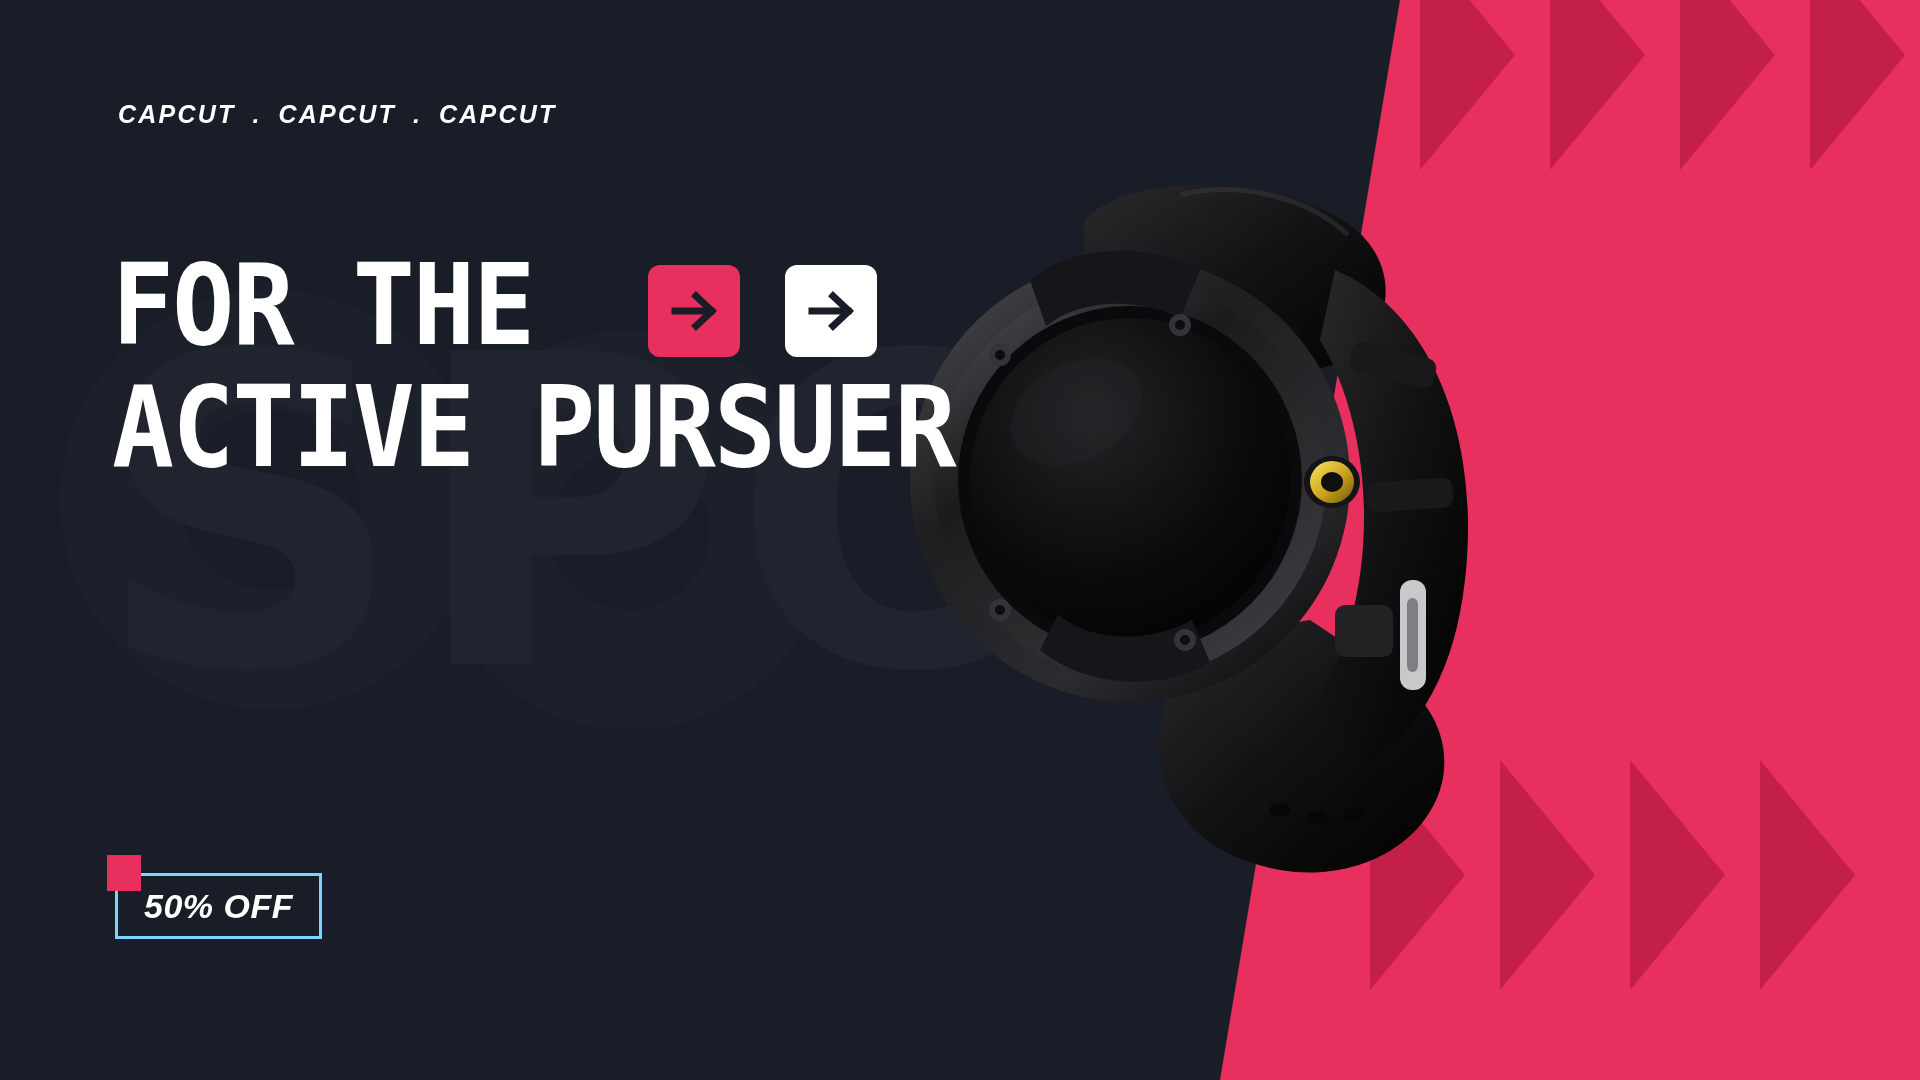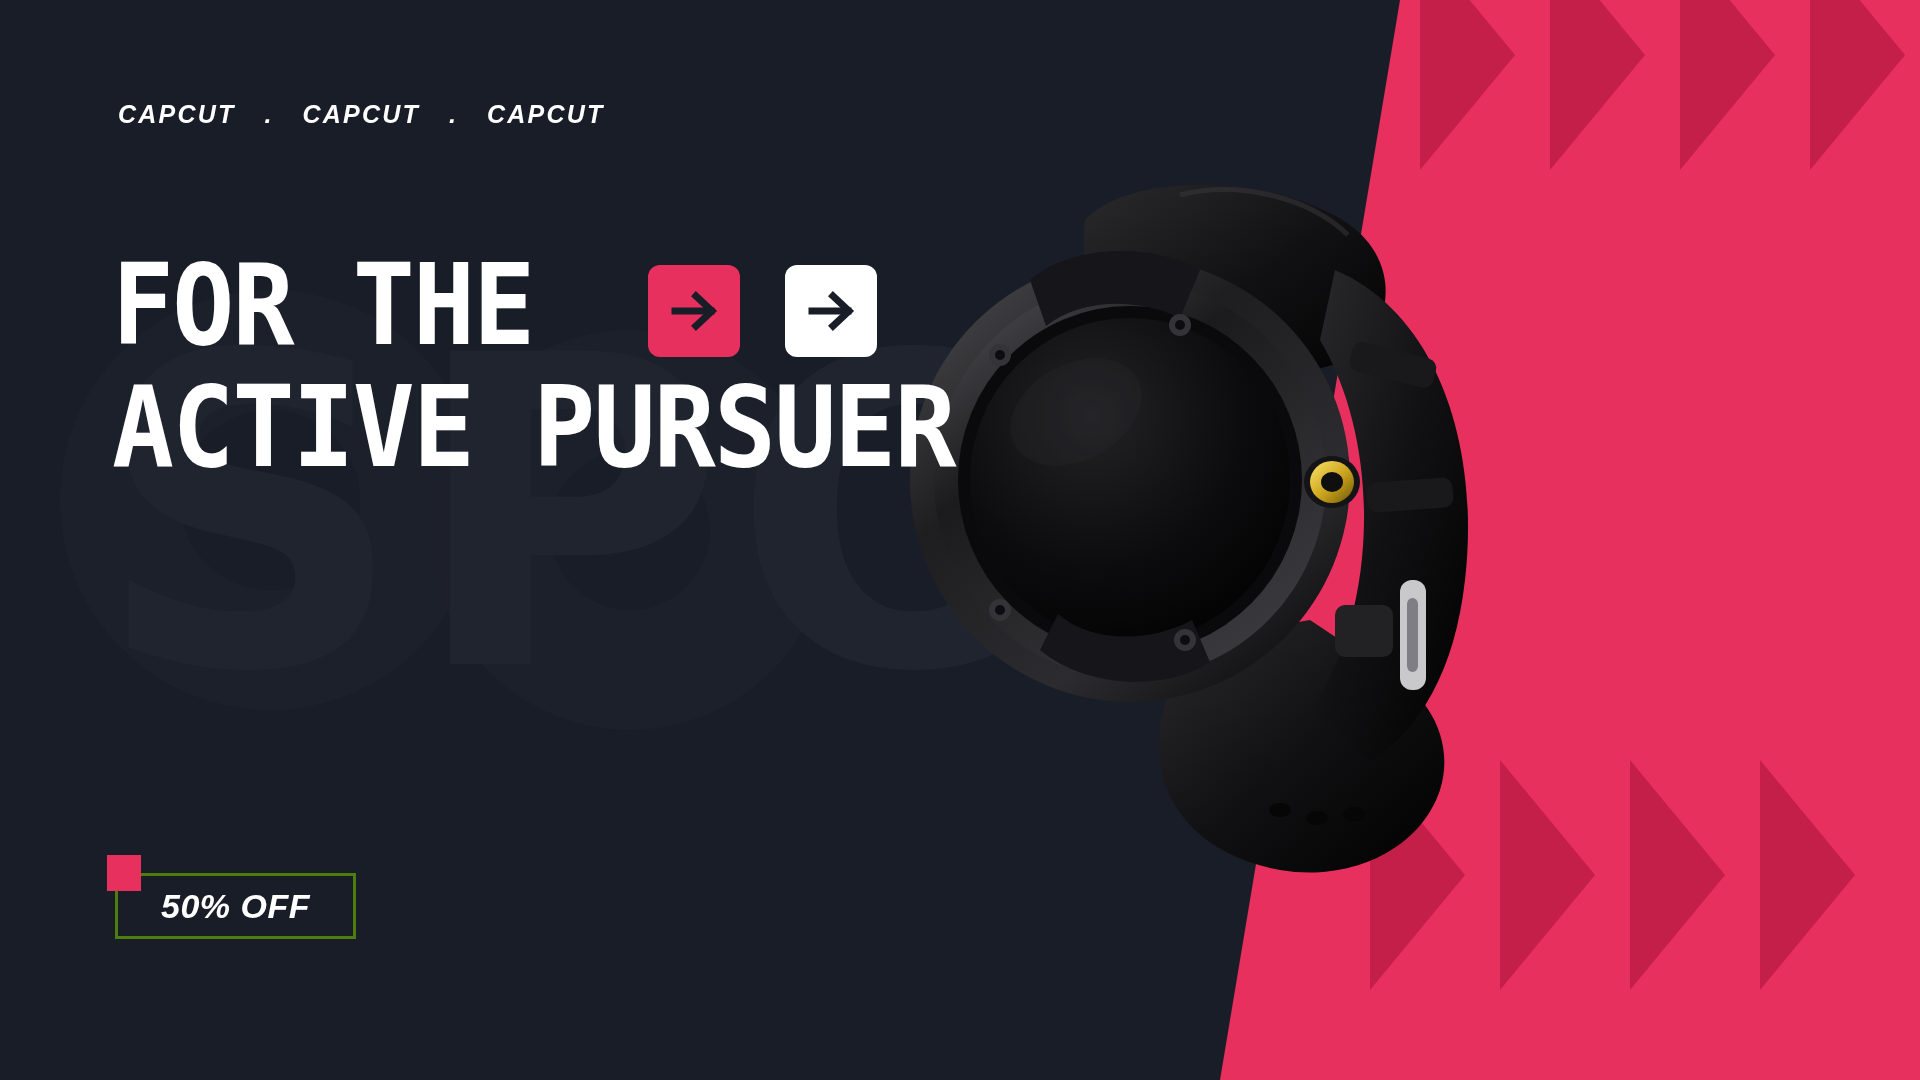--- a/index.html
+++ b/index.html
@@ -30,21 +30,21 @@
     color:#20242f; line-height:1; user-select:none; white-space:nowrap;
   }
   .wm-ring{
     position:absolute; border-radius:50%;
     border:120px solid #1d212c; opacity:.85;
   }
 
   
   .nav{
     position:absolute; left:118px; top:100px;
-    display:flex; align-items:center; gap:12px;
+    display:flex; align-items:center; gap:0;
     font-weight:700; font-style:italic; font-size:25px;
     letter-spacing:2.2px; color:#ffffff;
   }
   .nav-sep{ padding:0 17px; }
 
   
   .headline{
     position:absolute; left:112px; top:252px; line-height:0.96;
   }
   .hl-row{ display:flex; align-items:flex-start; }
@@ -69,23 +69,23 @@
   .subtitle{
     position:absolute; left:113px; top:648px;
     font-weight:700; font-style:italic; font-size:36px;
     color:#ffffff; line-height:1.62; letter-spacing:.2px;
   }
 
   
   .badges{ position:absolute; left:115px; top:873px; display:flex; gap:24px; }
   .badge{ position:relative; }
   .badge-box{
-    border:3px solid #4d7c0f; height:66px;
+    border:3px solid #7dd3fc; height:66px;
     display:flex; align-items:center; justify-content:center;
-    padding:0 43px;
+    padding:0 26px;
   }
   .badge-label{
     font-weight:700; font-style:italic; font-size:34px;
     color:#ffffff; letter-spacing:.5px; white-space:nowrap;
   }
   .badge-corner{
     position:absolute; left:-8px; top:-18px;
     width:34px; height:36px; background:#e8305e;
   }
 

